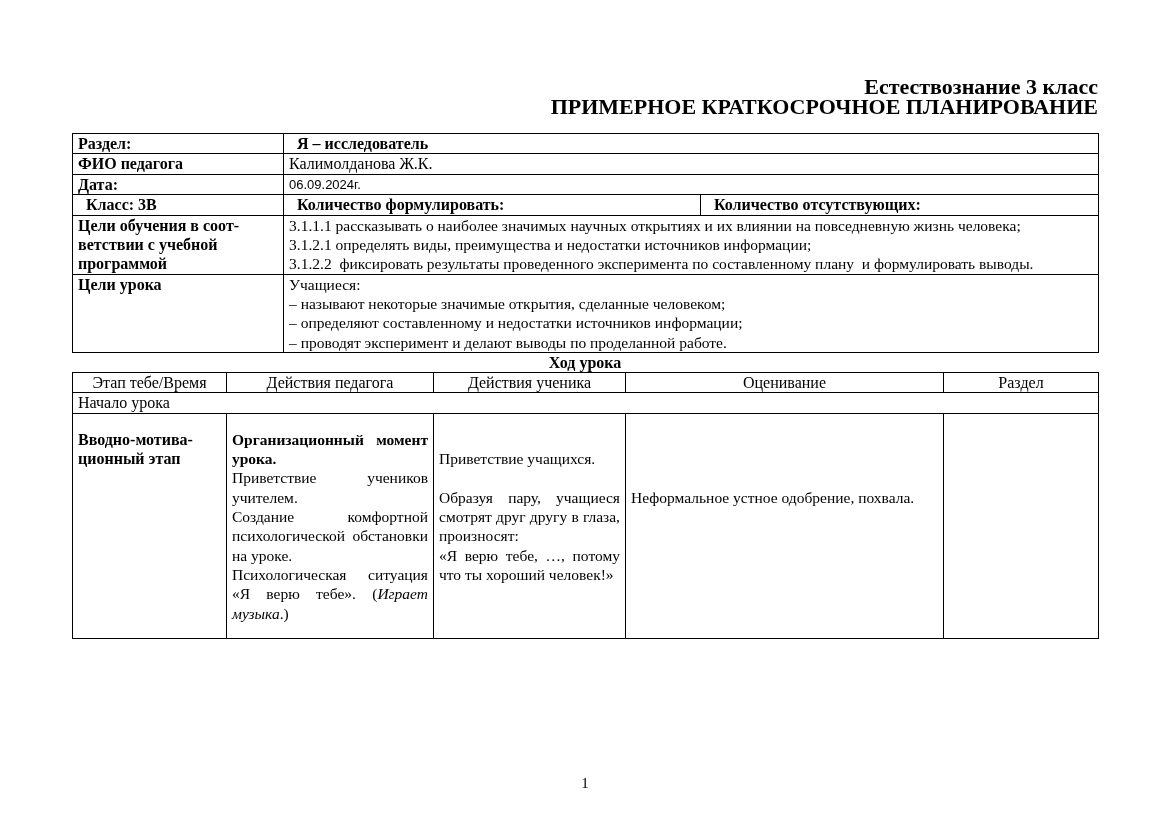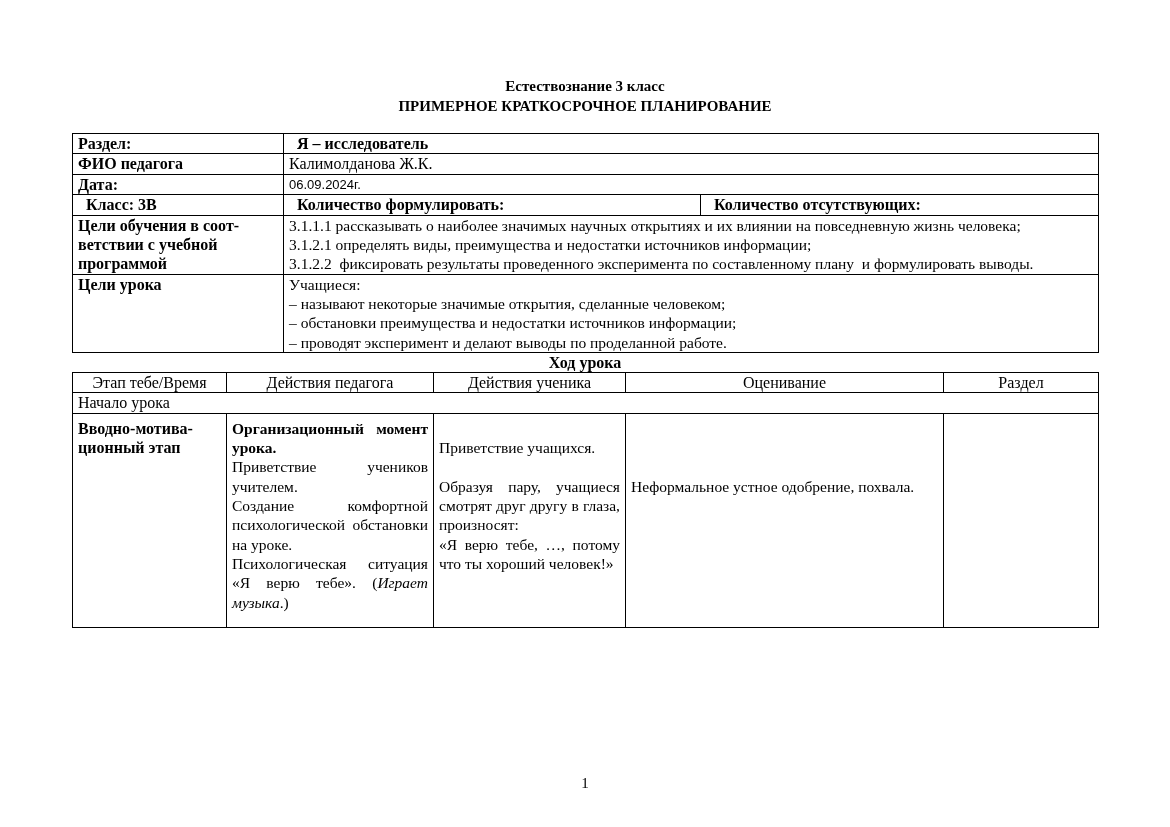--- a/index.html
+++ b/index.html
@@ -2,35 +2,35 @@
 <html><head>
 <meta charset="utf-8">
 <style>
   html,body{margin:0;padding:0;background:#fff;}
   .page{
     width:1170px;height:827px;position:relative;overflow:hidden;
     background:#fff;color:#000;
     font-family:"Liberation Serif","DejaVu Serif",serif;
   }
   .content{width:1026px;margin:0 auto;padding-top:77px;}
-  .title-block{text-align:center;font-weight:bold;font-size:15px;line-height:19.5px;}
+  .title-block{text-align:right;font-weight:bold;font-size:22px;line-height:19.5px;}
   table{border-collapse:collapse;table-layout:fixed;width:1026px;}
   .info-table{margin-top:17px;}
   td,th{border:1px solid #000;vertical-align:top;padding:0 5px;font-size:16px;line-height:19.4px;overflow:hidden;}
   .label{font-weight:bold;white-space:pre-line;}
   .bold{font-weight:bold;}
   .indent{padding-left:13px;}
   .date-value{font-family:"Liberation Sans","DejaVu Sans",sans-serif;font-size:13px;line-height:19.4px;}
   .para{text-align:justify;font-size:15.5px;line-height:19.3px;}
   .para.bold-italic{font-weight:bold;}
   .italic{font-style:italic;}
   .hod-title{text-align:center;font-weight:bold;font-size:16px;line-height:17px;margin:1px 0 1px 0;}
   .lesson-table th{font-weight:normal;text-align:center;padding:0 2px;}
   .phase-cell{text-align:left;font-family:Liberation Serif, serif;}
-  .body-row td{height:208px;padding-top:5px;}
+  .body-row td{height:208px;padding-top:16px;}
   .stage-cell{font-weight:bold;white-space:pre-line;}
   .page-number{position:absolute;top:775px;left:0;width:100%;text-align:center;font-size:15px;}
 </style>
 </head>
 <body>
 
 <div class="page">
   <div class="content">
 
     <div class="title-block">
@@ -70,21 +70,21 @@
               <div class="para"><span>3.1.1.1 рассказывать о наиболее значимых научных открытиях и их влиянии на повседневную жизнь человека;</span></div>
               <div class="para"><span>3.1.2.1 определять виды, преимущества и недостатки источников информации;</span></div>
               <div class="para"><span>3.1.2.2 &nbsp;фиксировать результаты проведенного эксперимента по составленному плану &nbsp;и формулировать выводы.</span></div>
             </td>
       </tr>
       <tr>
         <td class="label">Цели урока</td>
         <td colspan="2">
               <div class="para"><span>Учащиеся:</span></div>
               <div class="para"><span>– называют некоторые значимые открытия, сделанные человеком;</span></div>
-              <div class="para"><span>– обстановки преимущества и недостатки источников информации;</span></div>
+              <div class="para"><span>– определяют составленному и недостатки источников информации;</span></div>
               <div class="para"><span>– проводят эксперимент и делают выводы по проделанной работе.</span></div>
             </td>
       </tr>
     </tbody>
       </table>
 
     <div class="hod-title">Ход урока</div>
 
     <table class="lesson-table">
       <colgroup>

